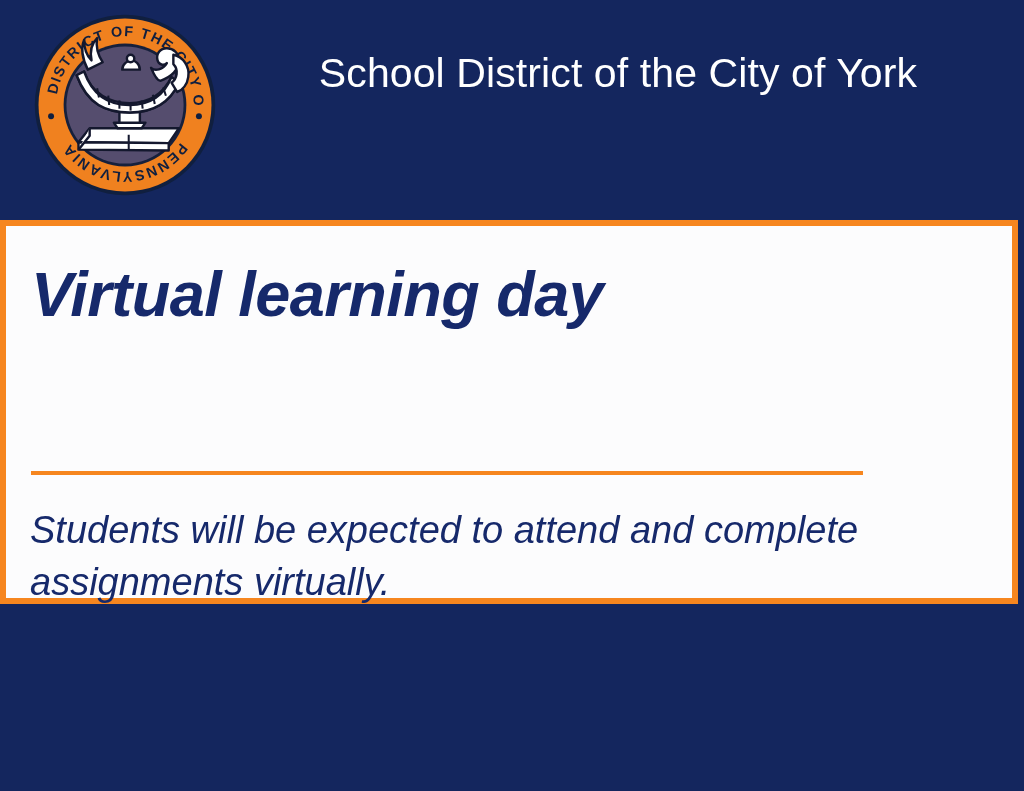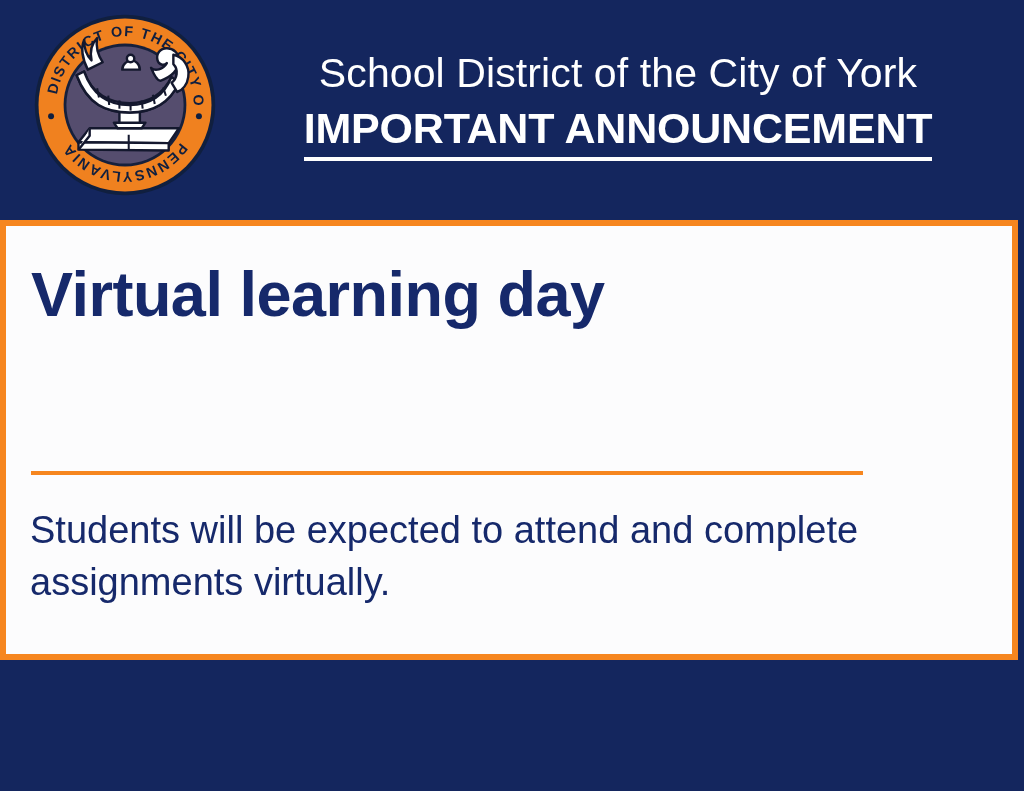--- a/index.html
+++ b/index.html
@@ -62,24 +62,25 @@
     border-bottom: 4px solid #ffffff;
     padding-bottom: 1px;
   }
 
   
   #card {
     position: absolute;
     left: 0px;
     top: 220px;
     width: 1018px;
-    height: 440px;
+    height: 384px;
     background: #fcfcfd;
     border: 6px solid #f6861f;
     box-sizing: border-box;
+    font-style: italic;
   }
 
   #headline {
     position: absolute;
     left: 25px;
     top: 32px;
     color: #16296b;
     font-size: 63px;
     font-weight: 700;
     line-height: 72px;
@@ -196,21 +197,20 @@
           <path d="M 106 97 L 106 106"></path>
           <path d="M 118 95 L 119 104"></path>
           <path d="M 130 89 L 132 99"></path>
           <path d="M 141 81 L 144 90"></path>
         </g>
       </svg>
     </div>
 
     <div id="header-text">
       <div id="district-name">School District of the City of York</div>
-      <div><span id="announcement-label">IMPORTANT ANNOUNCEMENT</span></div>
     </div>
   </div>
 
   <div id="card">
     <div id="headline">Virtual learning day</div>
     <div id="divider"></div>
     <div id="body-text">Students will be expected to attend and complete assignments virtually.</div>
   </div>
 
   <div id="footer-band"></div>

